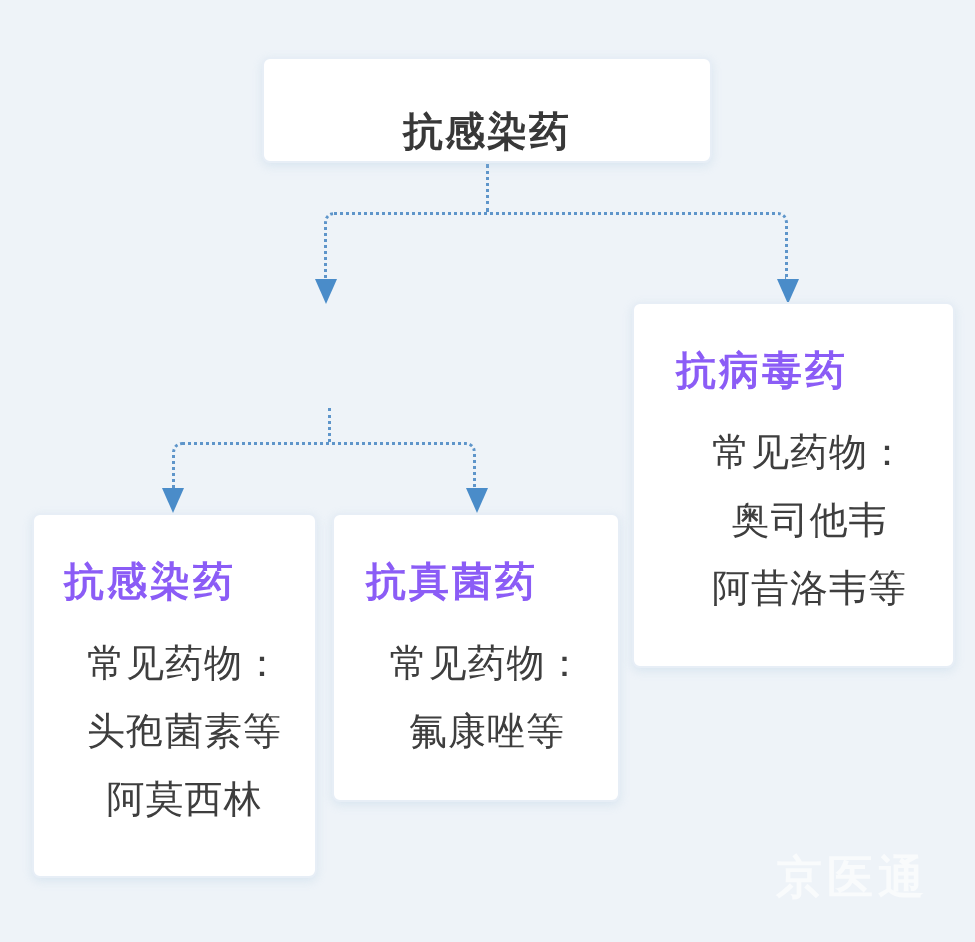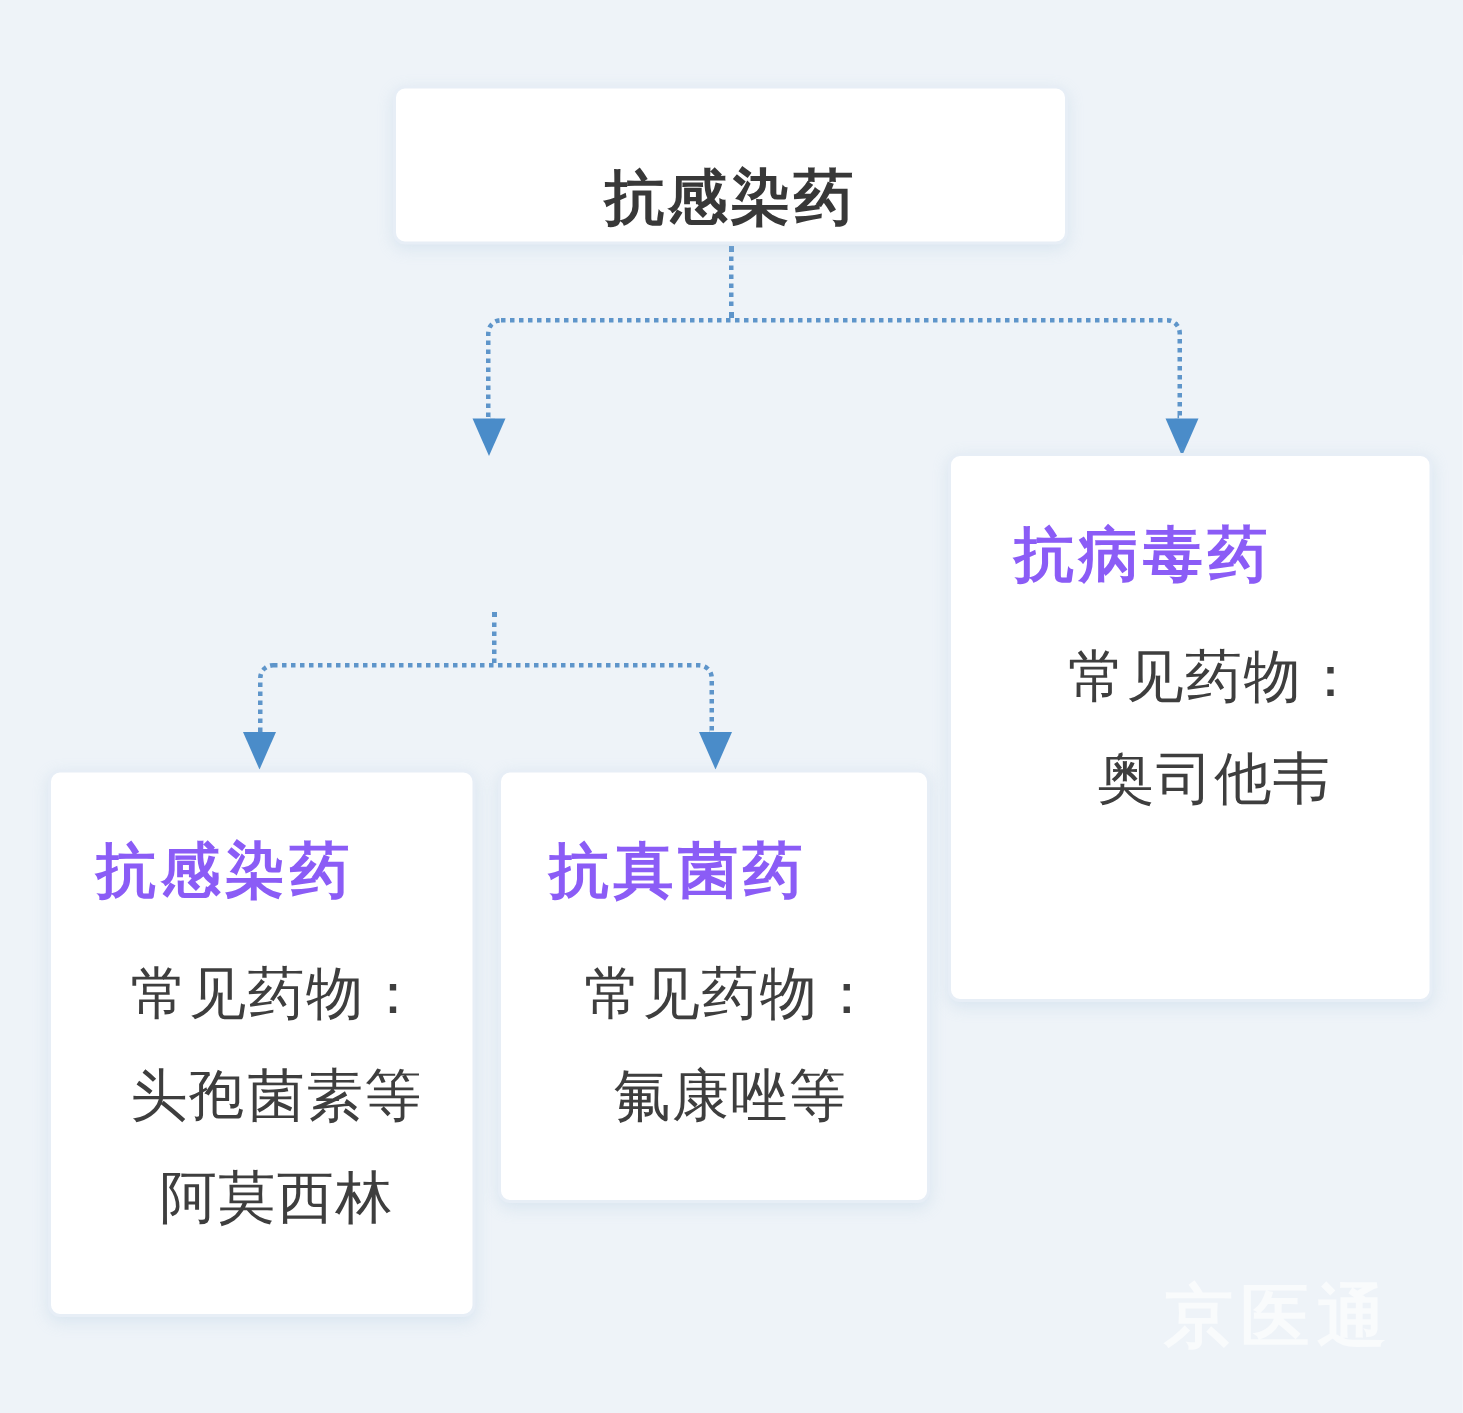--- a/index.html
+++ b/index.html
@@ -127,20 +127,21 @@
   <div class="node node-center box-root">
     <span class="title-dark">抗感染药</span>
   </div>
 
 
   <div class="node box-kbdy">
     <div class="detail-title">抗病毒药</div>
     <div class="detail-body">
       <span class="detail-line">常见药物：</span>
       <span class="detail-line">奥司他韦</span>
+      <span class="detail-line">阿昔洛韦等</span>
     </div>
   </div>
 
   <div class="node box-kxjy">
     <div class="detail-title">抗感染药</div>
     <div class="detail-body">
       <span class="detail-line">常见药物：</span>
       <span class="detail-line">头孢菌素等</span>
       <span class="detail-line">阿莫西林</span>
     </div>

